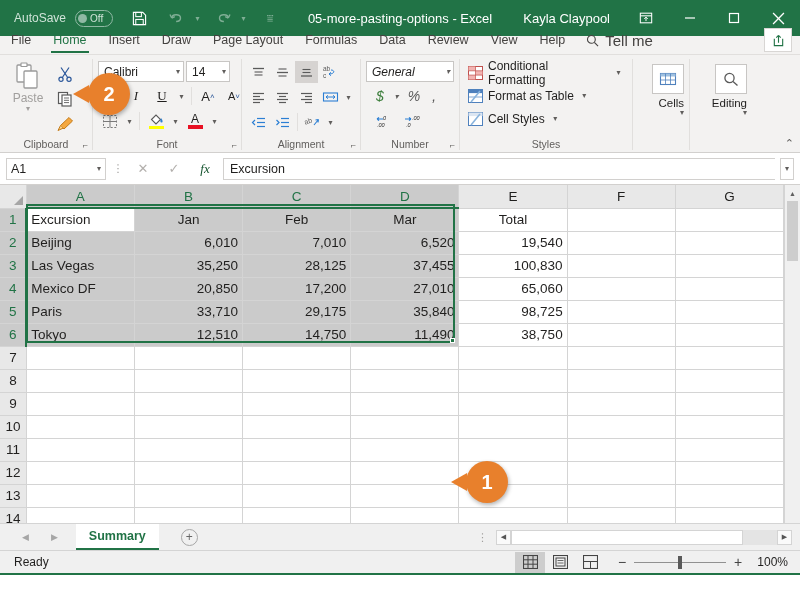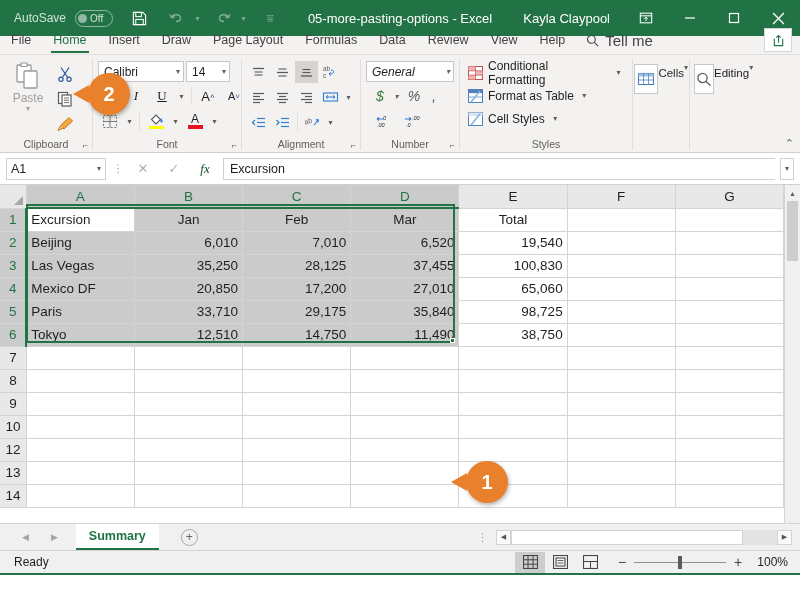--- a/index.html
+++ b/index.html
@@ -122,21 +122,21 @@
 
   
   .styles-col { display:flex; flex-direction:column; gap:2px; padding-top:3px; }
   .style-item {
     display:flex; align-items:center; gap:5px; height:21px;
     font-size:12px; color:#201f1e; padding:0 3px;
   }
 
   
   .bigbtn {
-    width:54px; display:flex; flex-direction:row; align-items:flex-start; padding-top:5px;
+    width:54px; display:flex; flex-direction:column; align-items:flex-end; padding-top:5px;
   }
   .bigbtn .box {
     width:32px; height:30px; border:1px solid #c8c6c4; background:#fff;
     display:flex; align-items:center; justify-content:center;
   }
   .bigbtn .lbl { font-size:11.5px; color:#201f1e; margin-top:3px; }
   .bigbtn .car { font-size:8px; color:#605e5c; line-height:8px; }
   .collapse-ribbon { position:absolute; right:6px; bottom:2px; font-size:11px; color:#605e5c; }
 
   
@@ -864,20 +864,30 @@
           <th class="rowhead">10</th>
           <td class="cell"></td>
             <td class="cell"></td>
           <td class="cell"></td>
             <td class="cell"></td>
           <td class="cell"></td>
             <td class="cell"></td>
           <td class="cell"></td>
         </tr>
         <tr>
+          <th class="rowhead">11</th>
+          <td class="cell"></td>
+            <td class="cell"></td>
+          <td class="cell"></td>
+            <td class="cell"></td>
+          <td class="cell"></td>
+            <td class="cell"></td>
+          <td class="cell"></td>
+        </tr>
+        <tr>
           <th class="rowhead">12</th>
           <td class="cell"></td>
             <td class="cell"></td>
           <td class="cell"></td>
             <td class="cell"></td>
           <td class="cell"></td>
             <td class="cell"></td>
           <td class="cell"></td>
         </tr>
         <tr>

